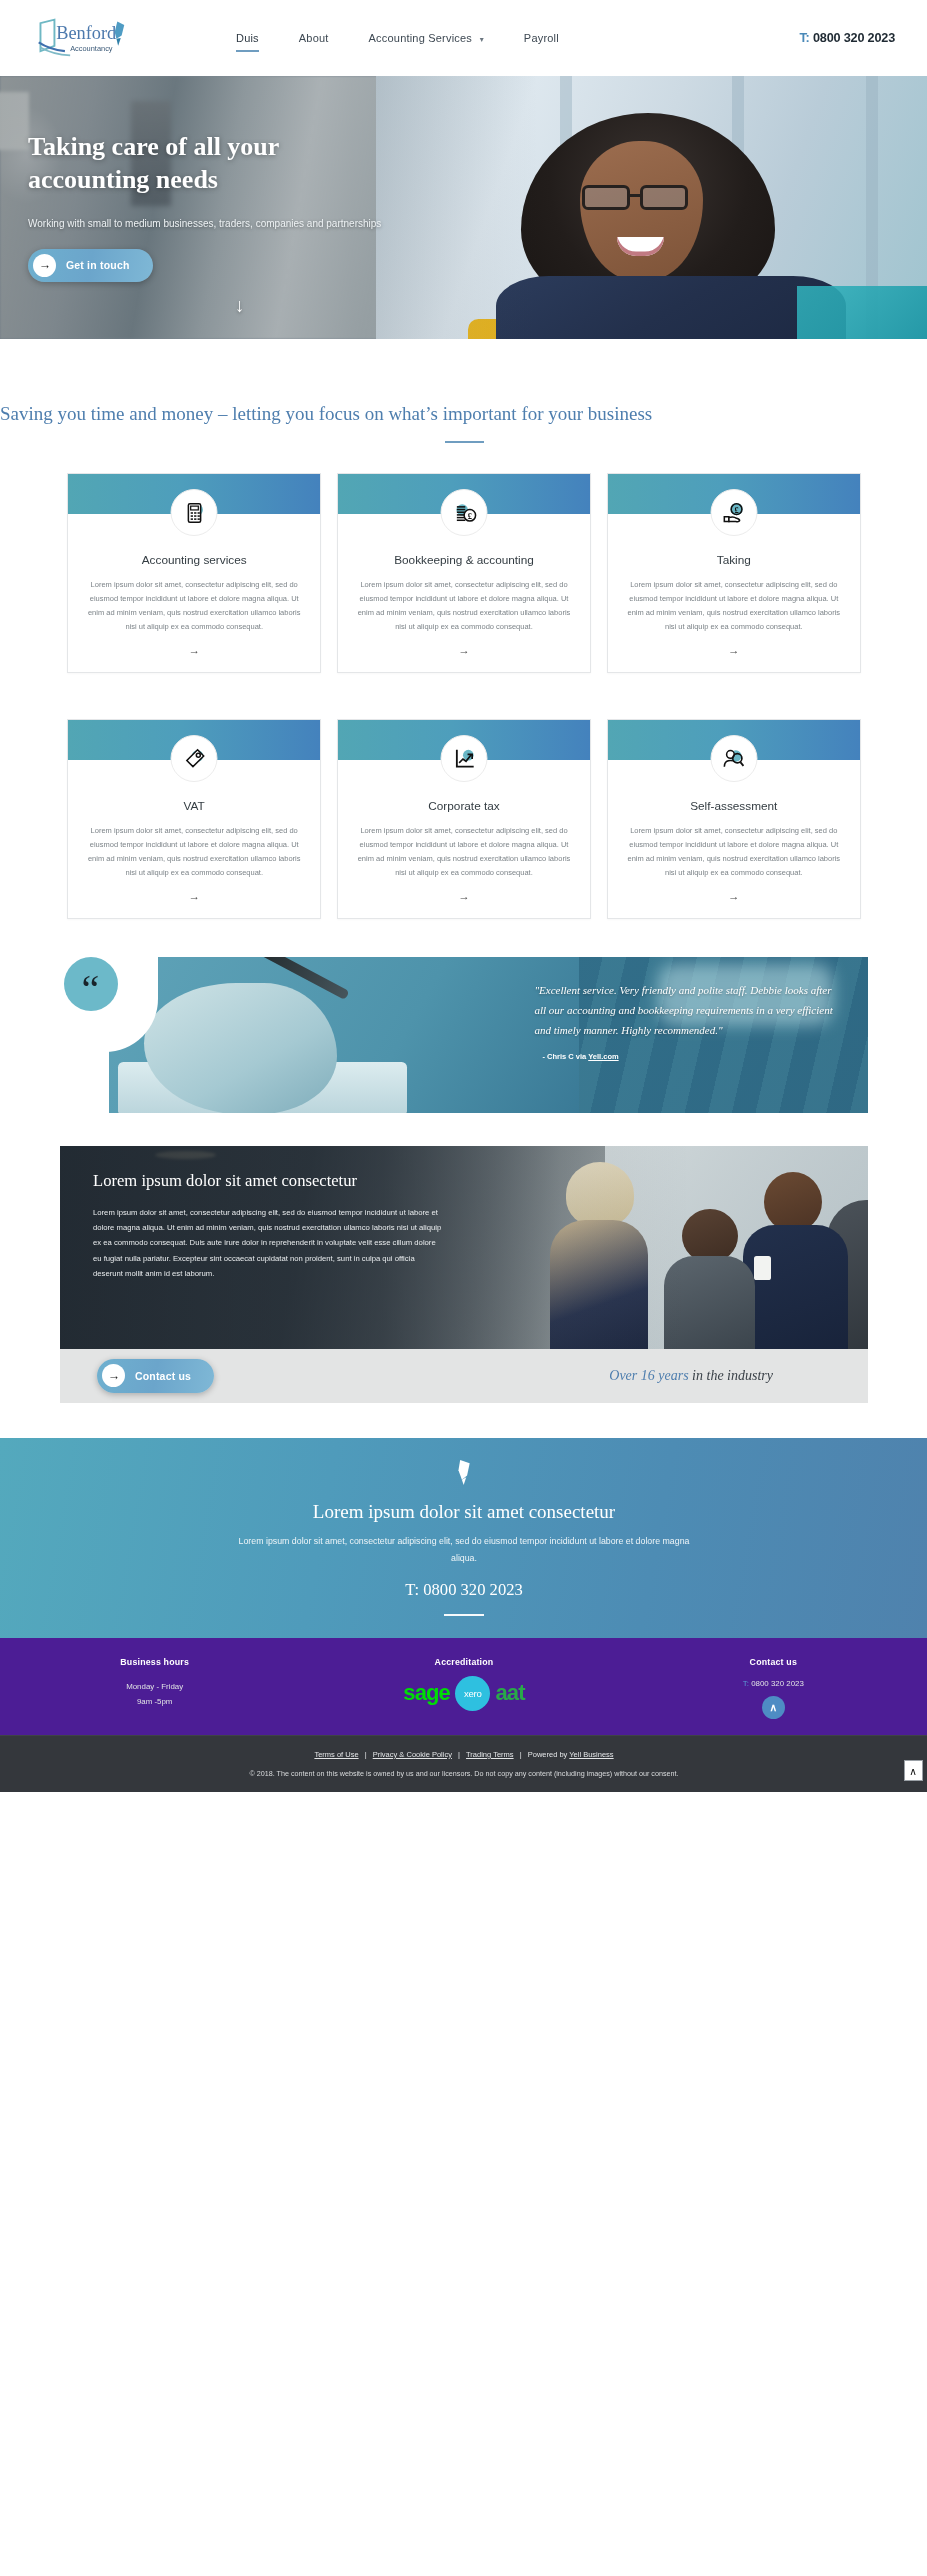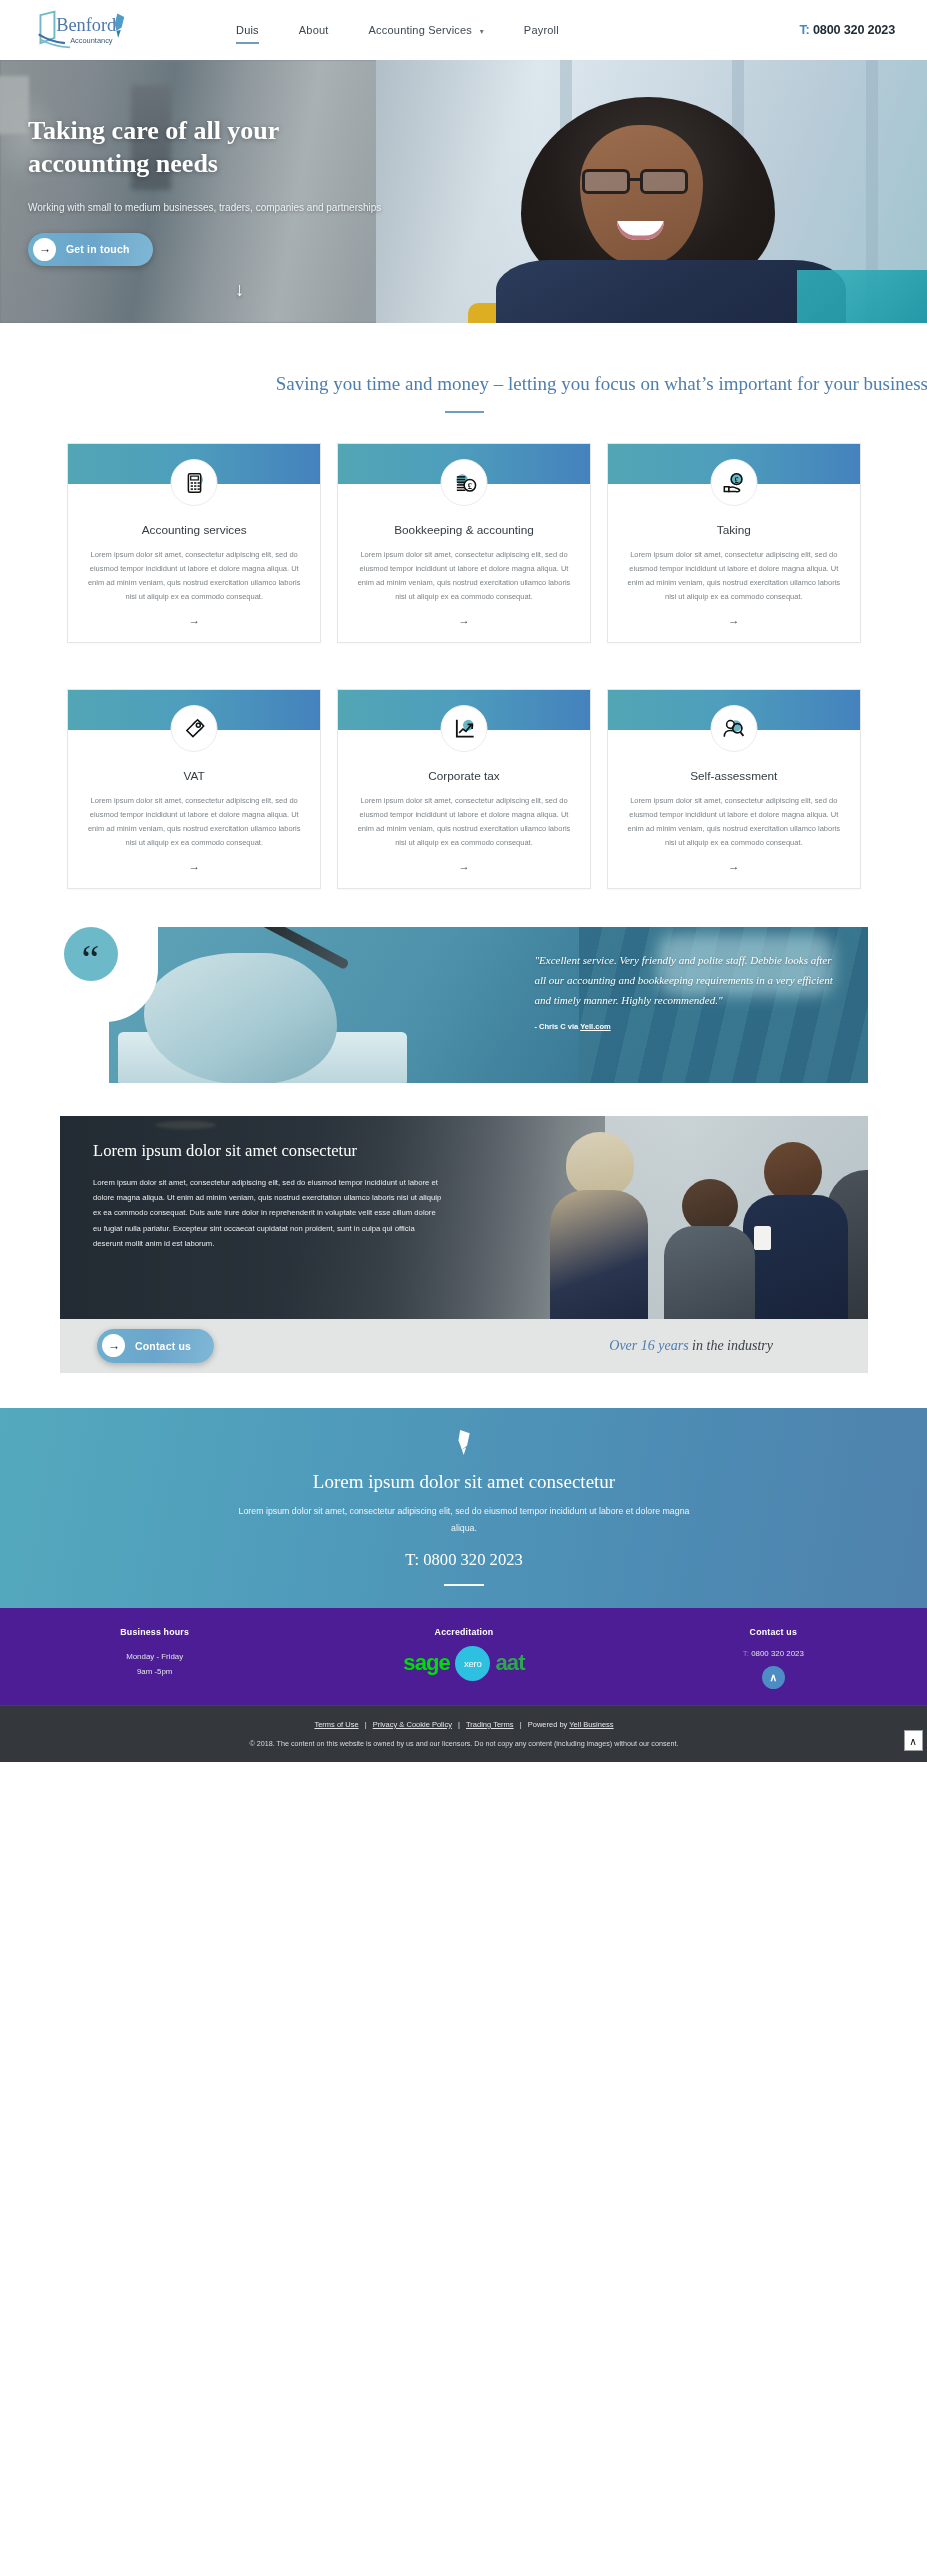--- a/index.html
+++ b/index.html
@@ -7,21 +7,21 @@
   body {
     font-family:"Liberation Sans", sans-serif;
     background:#ffffff;
     width:928px;
     overflow-x:hidden;
   }
   .page { width:928px; position:relative; }
 
   
   .header {
-    height:60px; background:#fff; display:flex; align-items:center;
+    height:76px; background:#fff; display:flex; align-items:center;
     position:relative; z-index:30;
   }
   .logo-wrap { margin-left:30px; display:flex; align-items:center; }
   .logo-svg { display:block; }
   .nav { display:flex; align-items:center; margin-left:103px; gap:0; }
   .nav-item {
     font-size:11px; color:#3d4852; padding:5.3px 0; margin-right:40px;
     letter-spacing:0.2px; position:relative; cursor:pointer; white-space:nowrap;
   }
   .nav-item.active { color:#2e3943; }
@@ -133,21 +133,21 @@
     display:flex; align-items:center; justify-content:center;
     font-size:12.3px; color:#1a1a1a; line-height:1;
   }
   .pill-label { color:#fff; font-size:10.5px; font-weight:bold; letter-spacing:0.2px; }
   .scroll-arrow {
     position:absolute; left:235px; bottom:24.5px; color:#fff; font-size:19px;
     text-shadow:0 0.9px 3.5px rgba(0,0,0,.4); cursor:pointer; line-height:1;
   }
 
   
-  .section-head { text-align:right; padding:47px 0 0; }
+  .section-head { text-align:left; padding:61px 0 0; }
   .section-head h2 {
     font-family:"Liberation Serif", serif; font-weight:normal;
     font-size:19px; color:#4e7eae; line-height:1.5;
   }
   .rule { width:39px; height:1.8px; background:#6f9dc0; margin:12.3px auto 0; }
 
   
   .cards {
     display:flex; gap:15.8px; padding:30px 60px 0; justify-content:center;
   }
@@ -220,21 +220,21 @@
   }
   .tm-text {
     position:absolute; right:31.5px; top:26px; width:302px; z-index:5;
   }
   .tm-text p {
     font-family:"Liberation Serif", serif; font-style:italic; color:#ffffff;
     font-size:11px; line-height:1.85; text-shadow:0 0.9px 2.6px rgba(0,0,0,.35);
   }
   .tm-attr {
     margin-top:11.4px; font-size:7.5px; color:#fff; font-family:"Liberation Sans",sans-serif;
-    font-style:normal; font-weight:bold;
+    font-style:normal; font-weight:bold;margin-left:8px;
   }
   .tm-attr a { color:#fff; text-decoration:underline; }
 
   
   .about { margin:33px 60px 0; }
   .about-photo {
     position:relative; height:203px; overflow:hidden;
     background:linear-gradient(100deg,#39434b 0%,#3c464e 30%,#6c757a 52%,#9aa2a4 70%,#cfd4d4 100%);
   }
   .ab-win {

